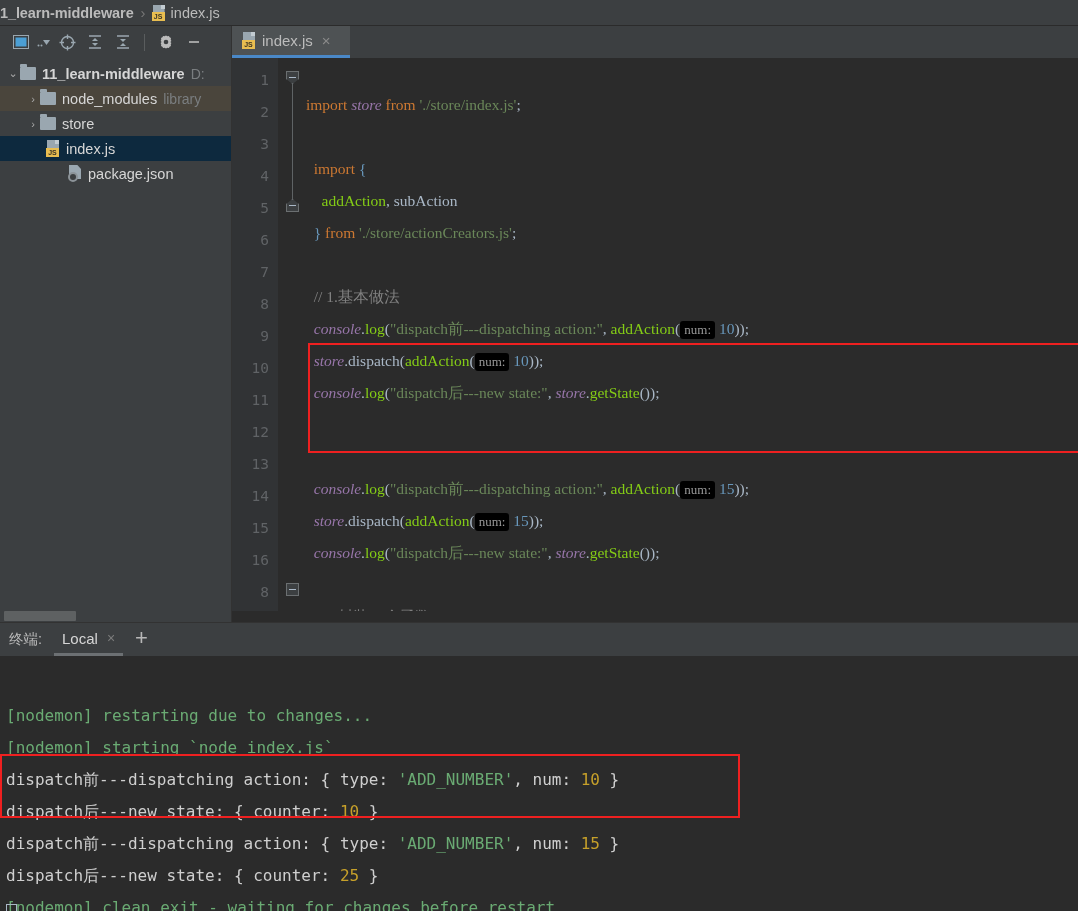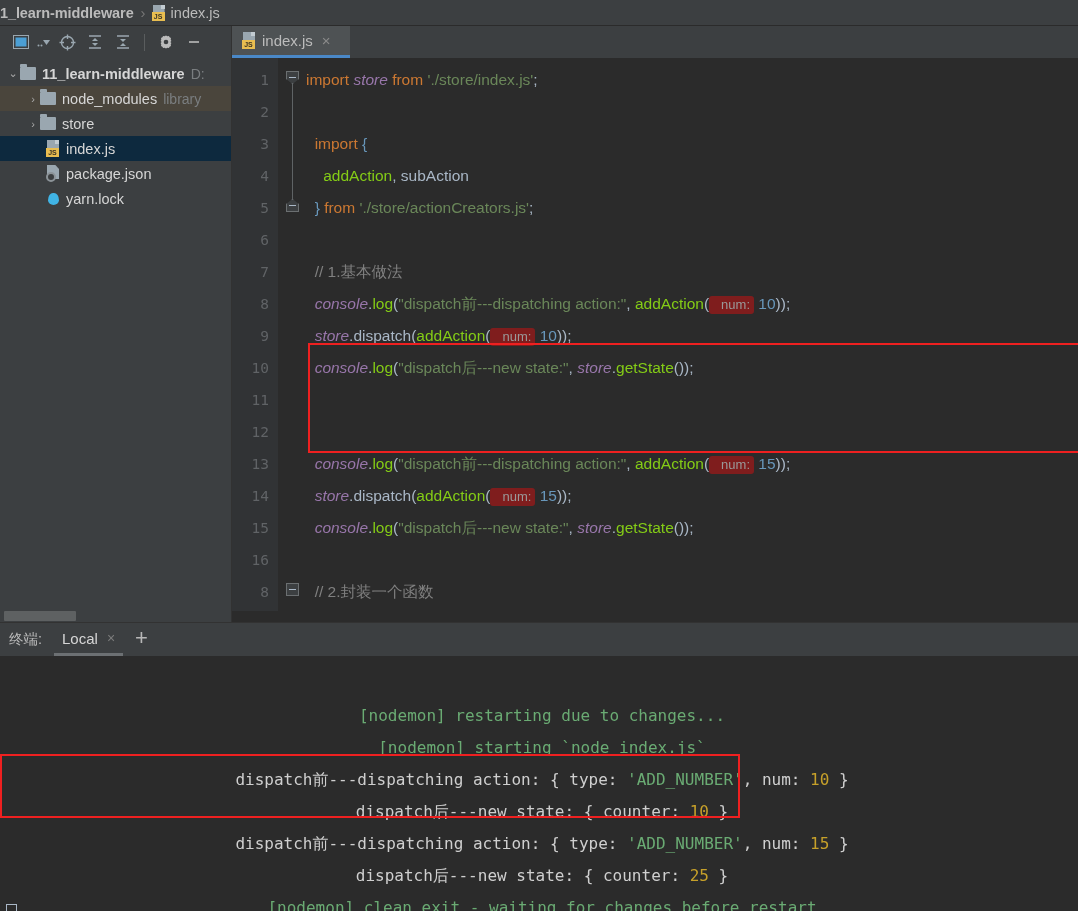--- a/index.html
+++ b/index.html
@@ -203,38 +203,38 @@
   .fold-marker:after {
     content:""; position:absolute; left:2px; top:5px;
     width:7px; height:1px; background:#a9b7c6;
   }
   .fold-marker.top { top: 13px; clip-path: polygon(0 0,100% 0,100% 62%,50% 100%,0 62%); }
   .fold-marker.bot { top: 141px; clip-path: polygon(50% 0,100% 38%,100% 100%,0 100%,0 38%); }
   .fold-marker.t17 { top: 525px; }
 
   #code-lines {
     flex: 1; padding-top: 6px; overflow: hidden;
-    font-family: Liberation Sans, sans-serif;
+    font-family: Liberation Serif, serif;
     font-size: 15.5px;
-    white-space: pre; position: relative;
+    white-space: pre; position: relative; margin-top: 25px;
   }
   .cl { height: 32px; line-height: 32px; padding-left: 6px; }
 
   
   .k  { color: #cc7832; }            
   .var-it { color: #9876aa; font-style: italic; }  
   .fn { color: #84cc16; }            
   .str{ color: #6a8759; }            
   .pl { color: #a9b7c6; }            
   .num{ color: #6897bb; }            
   .cmt{ color: #808080; }            
   .mtd{ color: #a9b7c6; text-align: right; }            
   .hint {
-    background: #7f1d1d; color: #9a9a9a; font-size: 13px;
-    padding: 1px 4px 2px 12px; border-radius: 3px; font-style: normal;
+    background: #000000; color: #9a9a9a; font-size: 13px;
+    padding: 1px 4px 2px 4px; border-radius: 3px; font-style: normal;
   }
 
   
   #editor-redbox {
     position: absolute; left: 76px; top: 285px;
     width: 1002px; height: 110px;
     border: 2px solid #ef2020; pointer-events: none;
   }
 
   
@@ -264,21 +264,21 @@
     margin-left: 12px; color: #b7b7b7; font-size: 22px; line-height: 1;
     padding-bottom: 3px;
   }
 
   #term-body {
     flex: 1; background: #2b2b2b; position: relative;
     padding: 6px 0 0 2px;
     font-family: "DejaVu Sans Mono", monospace;
     font-size: 16px; white-space: pre;
   }
-  .tl { height: 32px; line-height: 32px; padding-left: 4px; text-align: center; }
+  .tl { height: 32px; line-height: 32px; padding-left: 4px; }
   .t-green { color: #6aab73; }
   .t-white { color: #cfcfcf; }
   .t-strgreen { color: #6aab73; }
   .t-num { color: #c6a02a; }
 
   #term-redbox {
     position: absolute; left: 0px; top: 98px;
     width: 740px; height: 64px;
     border: 2px solid #ef2020; pointer-events: none;
   }
@@ -378,32 +378,28 @@
 
       <div class="tree-row selected" style="padding-left:46px">
         <span class="js-icon">
           <span class="page"></span>
             <span class="fold"></span>
             <span class="badge">JS</span>
         </span>
         <span class="tree-label">index.js</span>
       </div>
 
-      <div class="tree-row" style="padding-left:46px">
+      <div class="tree-row" style="padding-left:68px">
         <span class="json-icon">
           <span class="page"></span>
             <span class="gearb"></span>
         </span>
         <span class="tree-label">package.json</span>
       </div>
 
-      <div class="tree-row" style="padding-left:46px">
-        <span class="yarn-icon"></span>
-        <span class="tree-label">yarn.lock</span>
-      </div>
 
 
     </div>
 
     <div id="left-hscroll">
       <div class="thumb"></div>
     </div>
   </div>
 
   <div id="editor-area">

